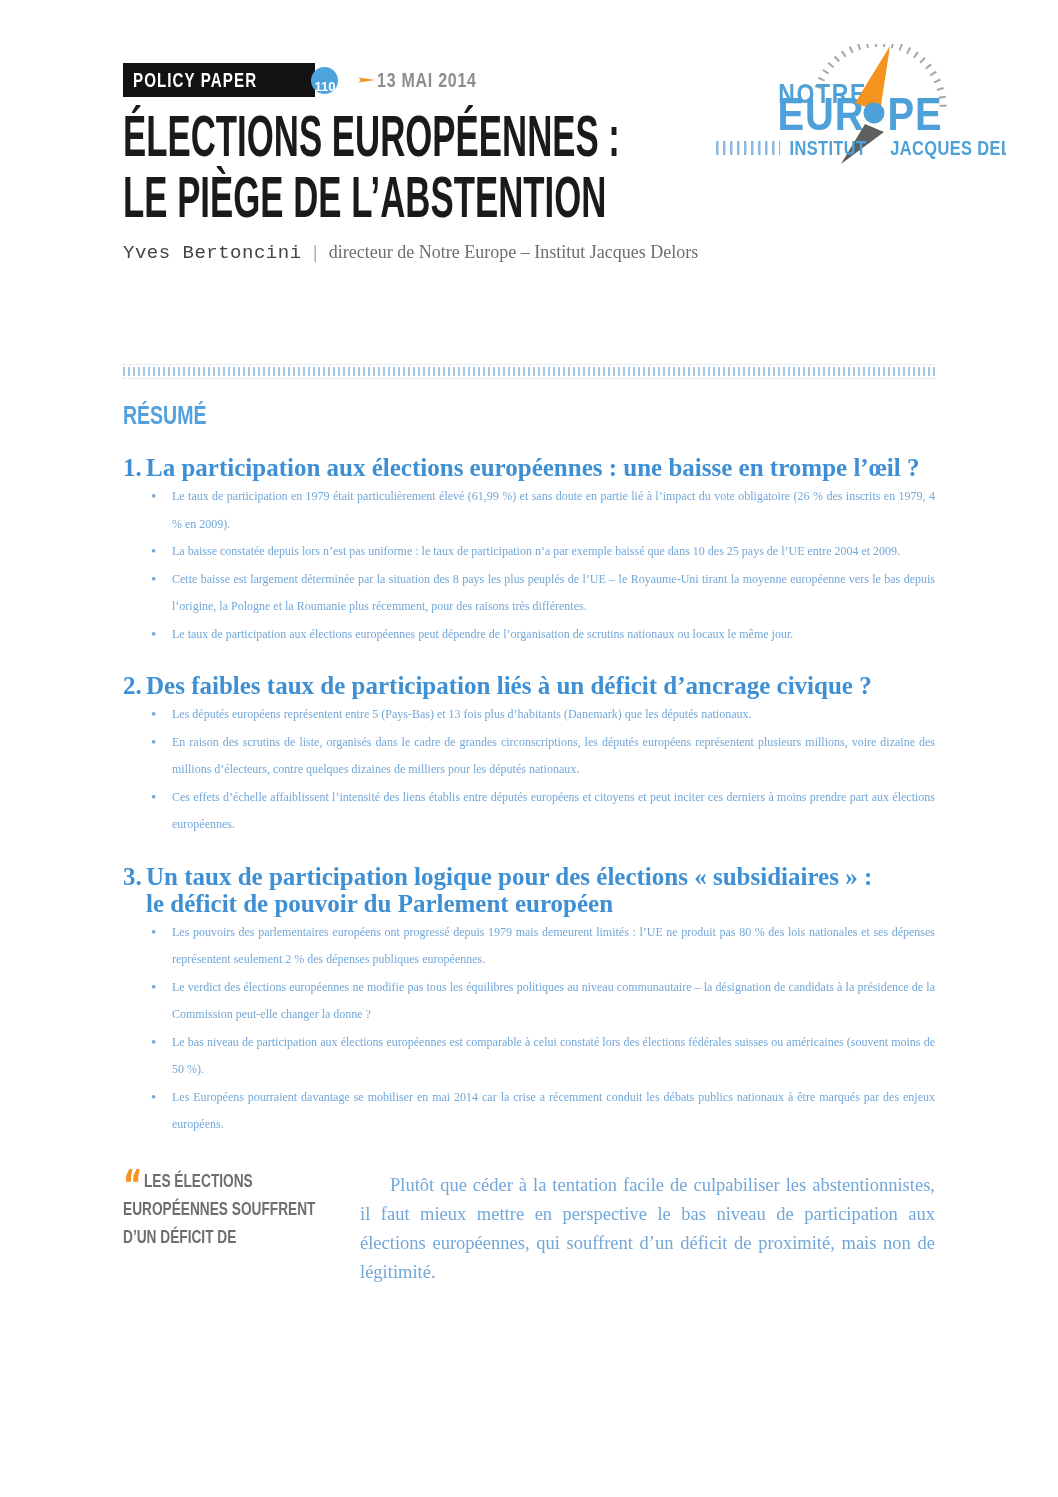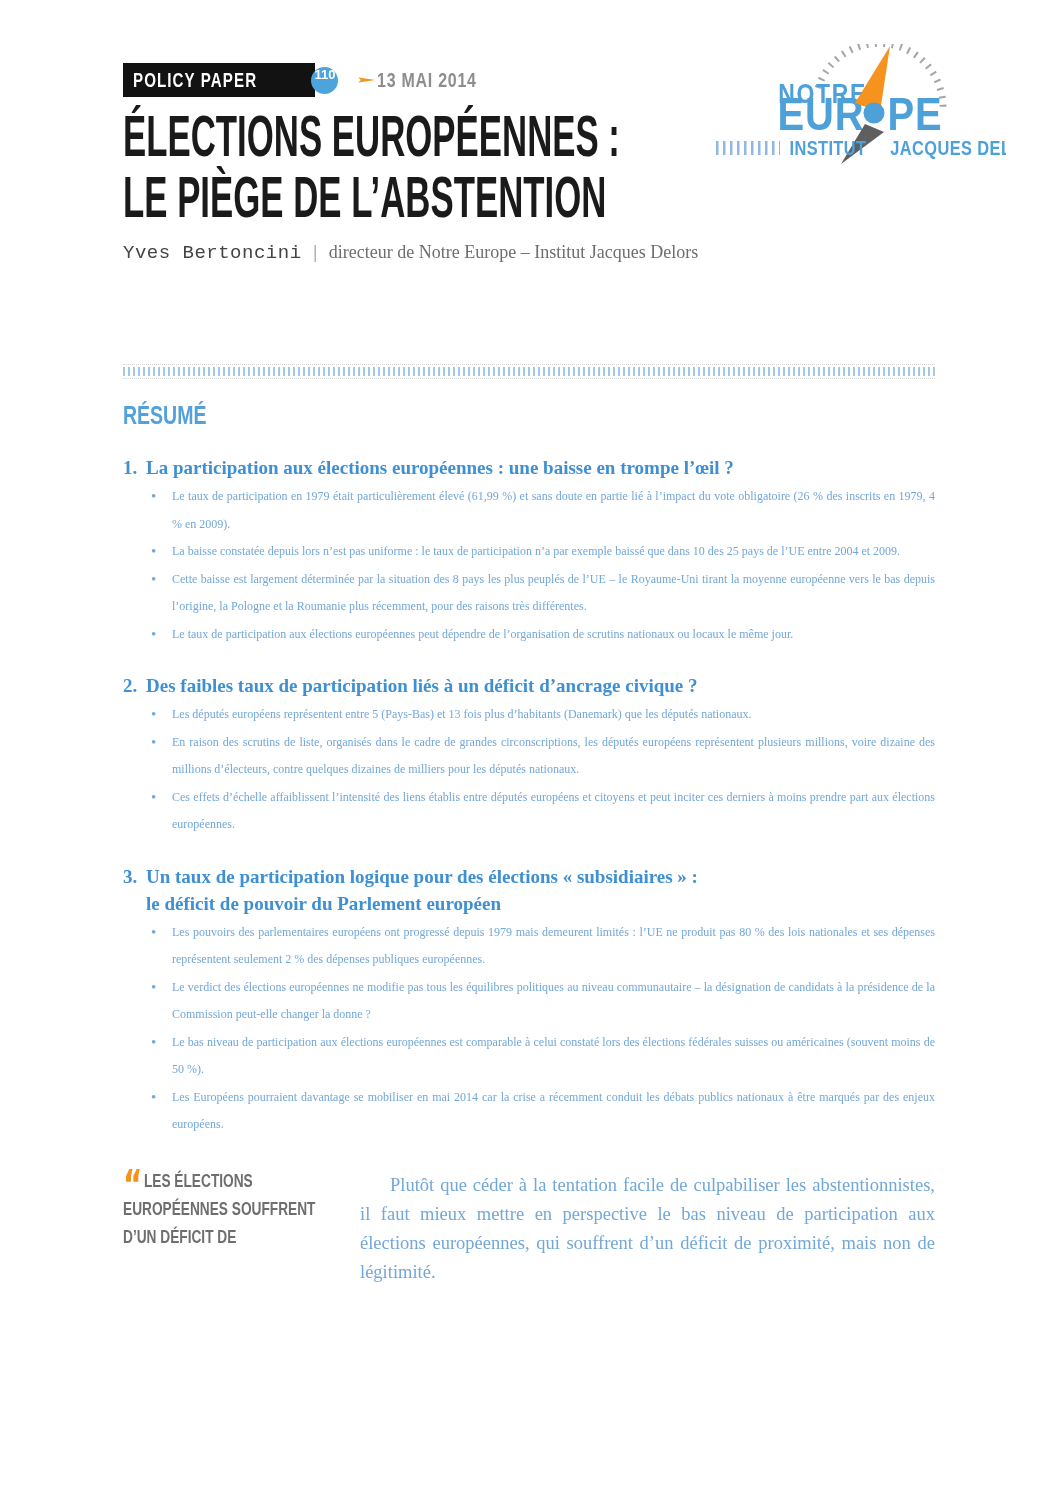--- a/index.html
+++ b/index.html
@@ -21,21 +21,21 @@
     height:34px; display:flex; align-items:center; padding:0 10px;
   }
   .badge-label {
     font-family:"Liberation Sans", sans-serif; font-weight:bold;
     font-size:21px; letter-spacing:1.5px; white-space:nowrap;
     display:inline-block; transform:scaleX(0.72); transform-origin:0 50%;
   }
   .issue-circle {
     width:27px; height:27px; border-radius:50%;
     background:#4DA4DC; color:#fff; margin-left:-4px;
-    display:flex; align-items:flex-start; justify-content:center;
+    display:flex; align-items:flex-end; justify-content:center;
     font-family:"Liberation Sans", sans-serif; font-weight:bold; font-size:13px;
   }
   .dart-right, .dart-left {
     display:inline-block; width:17px; height:11px; background:#F6921E;
   }
   .dart-right { clip-path:polygon(0 28%, 100% 50%, 0 72%, 14% 50%); }
   .date-dart { margin-left:20px; }
   .date-text {
     margin-left:2px; color:#8D8D8D;
     font-family:"Liberation Sans", sans-serif; font-weight:bold;
@@ -71,21 +71,21 @@
     display:inline-block; transform:scaleX(0.78); transform-origin:0 50%;
   }
   .intro {
     margin-top:24px; color:#72A7D9; font-size:18.5px; line-height:28px;
     text-align:justify;
   }
 
   
   .section { margin-top:24px; }
   .sec-heading {
-    color:#3E8FD3; font-weight:bold; font-size:19px; line-height:27px;
+    color:#3E8FD3; font-weight:bold; font-size:25px; line-height:27px;
     padding-left:23px;
   }
   .sec-num { display:inline-block; width:23px; margin-left:-23px; }
   ul.bullets { list-style:none; margin:2px 0 0 24px; }
   ul.bullets li {
     position:relative; padding-left:25px;
     color:#72A7D9; font-size:12px; line-height:27.5px;
     text-align:justify;
   }
   ul.bullets li::before {

